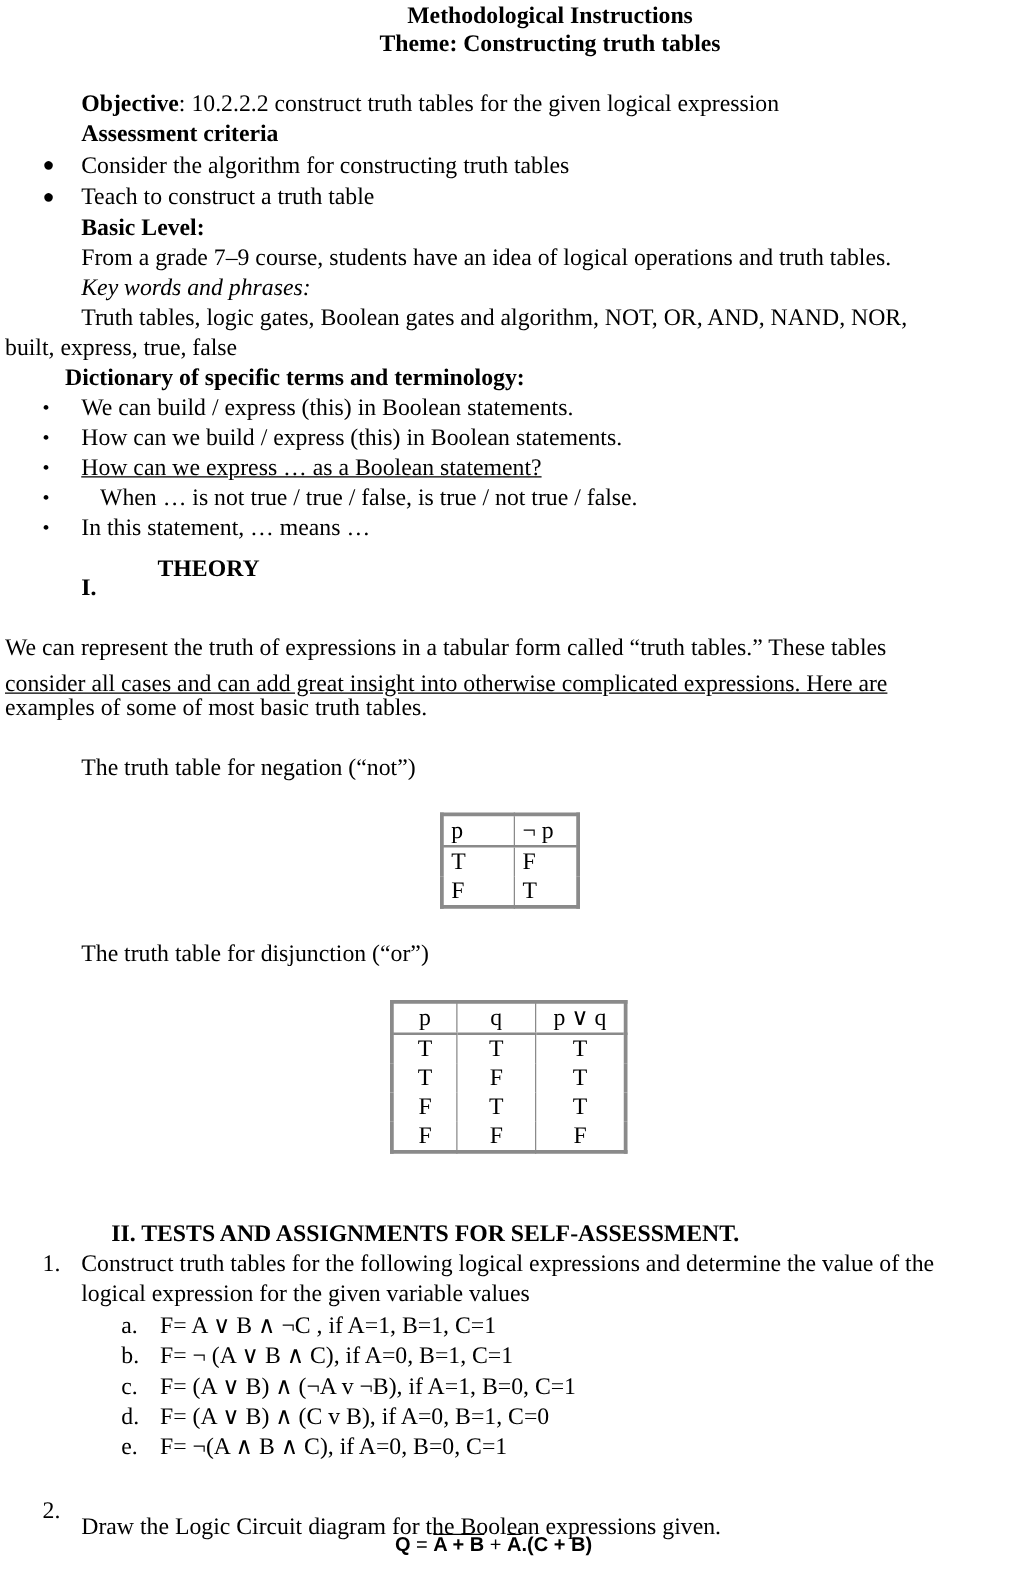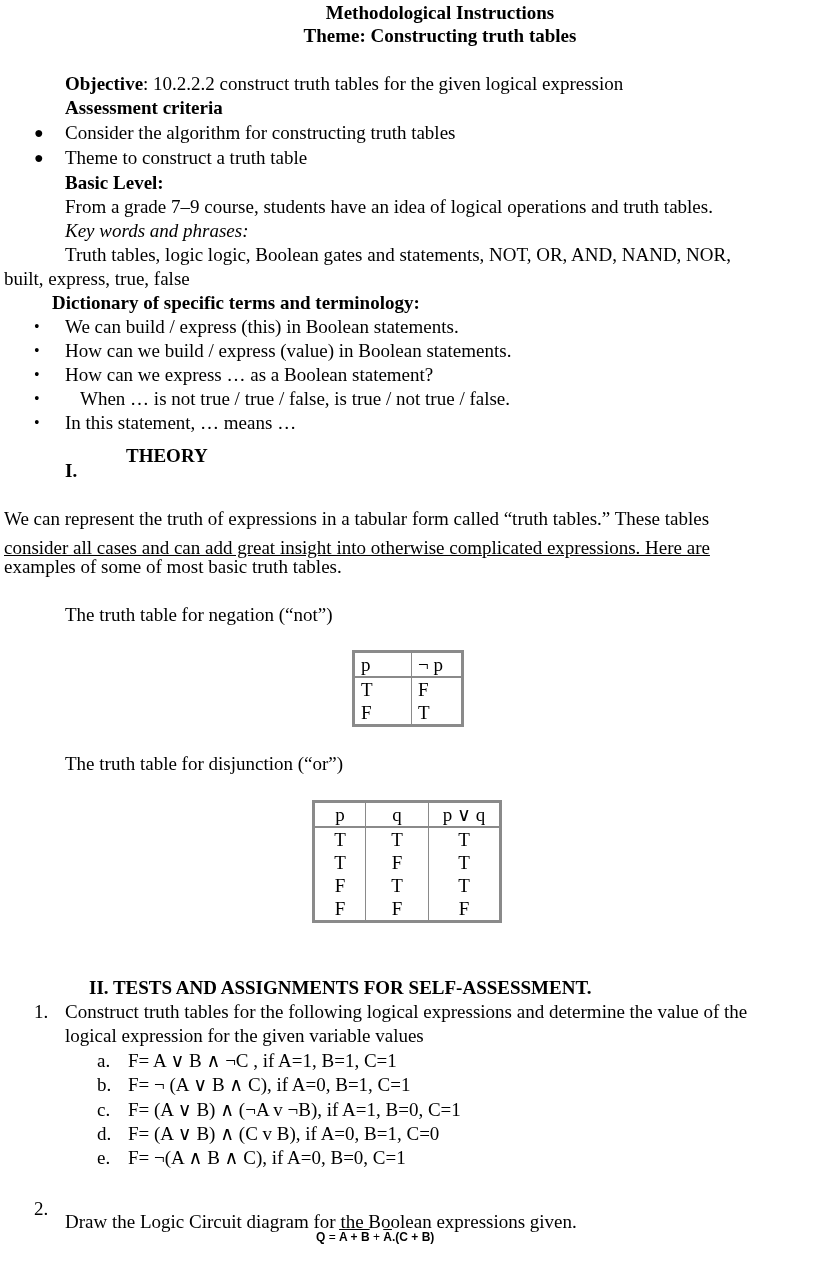--- a/index.html
+++ b/index.html
@@ -10,51 +10,51 @@
   }
   .abs { position: absolute; white-space: nowrap; }
   .center { left: 0; width: 880px; text-align: center; }
   .b { font-weight: bold; }
   .bi { font-weight: normal; font-style: italic; }
   .bullet { position: absolute; font-size: 16px; }
   table.tt { position: absolute; border-collapse: collapse; border: 3px solid #8a8a8a; font-size: 19px; line-height: 23px; }
   table.tt td { border-left: 1px solid #8a8a8a; padding: 0 6px; }
   table.tt td:first-child { border-left: none; }
   table.tt tr.hdr td { border-bottom: 2px solid #8a8a8a; }
-  .mathq { font-family: "Liberation Sans", "DejaVu Sans", sans-serif; font-weight: bold; font-size: 12px; }
+  .mathq { font-family: "Liberation Sans", "DejaVu Sans", sans-serif; font-weight: bold; font-size: 16px; }
   .ov { text-decoration: overline; }
 </style>
 </head>
 <body>
 
 <div class="abs center b" style="top:1px;">Methodological Instructions</div>
 <div class="abs center b" style="top:24px;"><span>Theme</span><span>: Constructing truth tables</span></div>
 
 <div class="abs" style="left:65px; top:72px;"><span class="b">Objective</span><span>: 10.2.2.2 construct truth tables for the given logical expression</span></div>
 <div class="abs b" style="left:65px; top:96px;">Assessment criteria</div>
 
 <div class="bullet" style="left:34px; top:121px;">●</div>
 <div class="abs" style="left:65px; top:121px;">Consider the algorithm for constructing truth tables</div>
 <div class="bullet" style="left:34px; top:146px;">●</div>
-<div class="abs" style="left:65px; top:146px;">Theme to construct a truth table</div>
+<div class="abs" style="left:65px; top:146px;">Teach to construct a truth table</div>
 
 <div class="abs b" style="left:65px; top:171px;">Basic Level:</div>
 <div class="abs" style="left:65px; top:195px;">From a grade 7–9 course, students have an idea of logical operations and truth tables.</div>
 
 <div class="abs bi" style="left:65px; top:219px;">Key words and phrases:</div>
-<div class="abs" style="left:65px; top:243px;">Truth tables, logic logic, Boolean gates and statements, NOT, OR, AND, NAND, NOR,</div>
+<div class="abs" style="left:65px; top:243px;">Truth tables, logic gates, Boolean gates and algorithm, NOT, OR, AND, NAND, NOR,</div>
 <div class="abs" style="left:4px; top:267px;">built, express, true, false</div>
 
 <div class="abs b" style="left:52px; top:291px;font-family:Liberation Serif, serif;">Dictionary of specific terms and terminology:</div>
 <div class="bullet" style="left:34px; top:315px;">•</div>
 <div class="abs" style="left:65px; top:315px;">We can build / express (this) in Boolean statements.</div>
 <div class="bullet" style="left:34px; top:339px;">•</div>
-<div class="abs" style="left:65px; top:339px;">How can we build / express (value) in Boolean statements.</div>
+<div class="abs" style="left:65px; top:339px;">How can we build / express (this) in Boolean statements.</div>
 <div class="bullet" style="left:34px; top:363px;">•</div>
-<div class="abs" style="left:65px; top:363px;">How can we express … as a Boolean statement?</div>
+<div class="abs" style="left:65px; top:363px;text-decoration:underline;">How can we express … as a Boolean statement?</div>
 <div class="bullet" style="left:34px; top:387px;">•</div>
 <div class="abs" style="left:80px; top:387px;">When … is not true / true / false, is true / not true / false.</div>
 <div class="bullet" style="left:34px; top:411px;">•</div>
 <div class="abs" style="left:65px; top:411px;">In this statement, … means …</div>
 
 <div class="abs b" style="left:65px; top:459px;">I.</div>
 <div class="abs b" style="left:126px; top:444px;">THEORY</div>
 
 <div class="abs" style="left:4px; top:507px;">We can represent the truth of expressions in a tabular form called “truth tables.”  These tables</div>
 <div class="abs" style="left:4px; top:536px;text-decoration:underline;">consider all cases and can add great insight into otherwise complicated expressions.  Here are</div>

